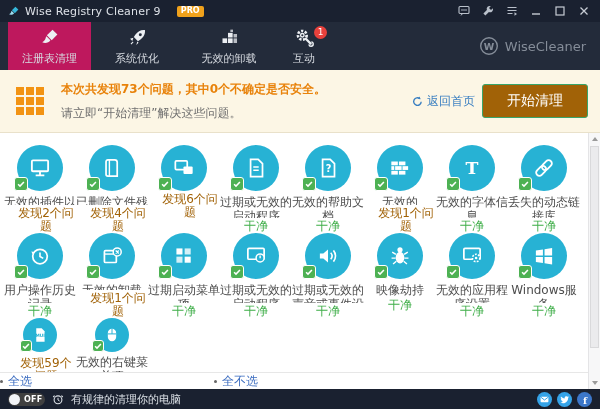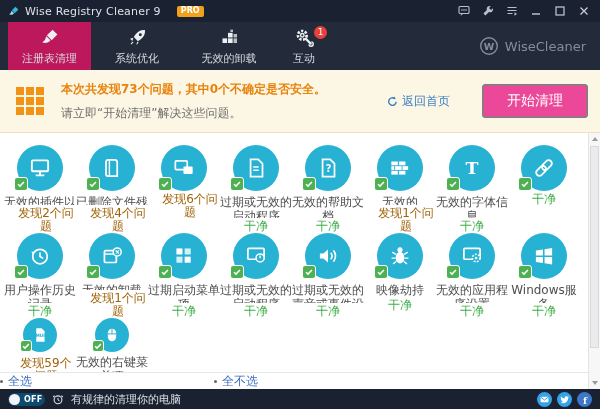--- a/index.html
+++ b/index.html
@@ -37,21 +37,21 @@
   
   .notice { height:63px; background:#fcf6e5; border-bottom:1px solid #e9e1ca;
     display:flex; align-items:center; padding:0 12px 0 16px; flex:0 0 auto; }
   .grid-icon { display:grid; grid-template-columns:repeat(3,8px); grid-auto-rows:8px; gap:2px; }
   .grid-icon i { background:#f29313; }
   .notice-text { margin-left:17px; }
   .notice-line1 { color:#e8820a; font-weight:bold; font-size:12px; }
   .notice-line2 { color:#6f6f6f; font-size:12px; margin-top:7px; }
   .back-link { margin-left:auto; display:flex; align-items:center; gap:4px;
     color:#3a7fc1; font-size:12px; cursor:pointer; }
-  .clean-btn { width:106px; height:34px; margin-left:32px; background:#ec4899;
+  .clean-btn { width:106px; height:34px; margin-left:7px; background:#a16207;
     border:1px solid #38a66c; border-radius:3px; color:#fff; font-size:14px;
     font-family:inherit; cursor:pointer; }
 
   
   .content { flex:1; position:relative; background:#fff; }
   .items-grid { position:absolute; left:4px; top:12px; right:12px; height:227px;
     display:grid; grid-template-columns:repeat(8,72px); grid-template-rows:88px 85px 54px;
     overflow:hidden; }
   .item { display:flex; flex-direction:column; align-items:center; text-align:center; cursor:pointer; }
   .icon-wrap { position:relative; width:46px; height:46px; flex:0 0 auto; }
@@ -86,21 +86,21 @@
   .tri-up { width:0;height:0;border-left:3px solid transparent;border-right:3px solid transparent;
     border-bottom:4px solid #9a9a9a; }
   .tri-down { width:0;height:0;border-left:3px solid transparent;border-right:3px solid transparent;
     border-top:4px solid #9a9a9a; }
   .sb-thumb { position:absolute; left:1px; top:13px; width:9px; height:202px;
     background:#ebebed; border:1px solid #d9d9db; }
 
   
   .statusbar { height:20px; background:#1a2130; display:flex; align-items:center;
     padding:0 8px; flex:0 0 auto; gap:7px; }
-  .toggle { width:37px; height:13px; border-radius:7px; background:#0c4a6e; position:relative;
+  .toggle { width:37px; height:13px; border-radius:7px; background:#404040; position:relative;
     cursor:pointer; flex:0 0 auto;padding-left:16px; }
   .toggle .knob { position:absolute; left:1px; top:1px; width:11px; height:11px;
     border-radius:50%; background:#f2f4f7; }
   .toggle .t-label { position:absolute; left:16px; top:2px; font-size:8px; color:#fff;
     font-weight:bold; letter-spacing:.3px; }
   .sb-text { font-size:11px; color:#dbe0e6;text-align:right; }
   .sb-spacer { flex:1; }
   .social { width:15px; height:15px; border-radius:50%; display:flex; align-items:center;
     justify-content:center; cursor:pointer; }
 </style>
@@ -378,20 +378,21 @@
                   <rect x="10.5" y="9" width="10.5" height="6" rx="3"></rect>
                 </g>
               </svg>
             </span>
             <span class="check">
               <svg viewBox="0 0 12 12" width="10" height="10">
                 <path d="M2.5 6.2l2.3 2.3 4.7-5" fill="none" stroke="#fff" stroke-width="1.8"></path>
               </svg>
             </span>
           </span>
+          <span class="item-label">丢失的动态链接库</span>
           <span class="item-status clean">干净</span>
         </div>
         <div class="item">
           <span class="icon-wrap">
             <span class="circle">
               <svg viewBox="0 0 24 24" width="26" height="26">
                 <circle cx="12" cy="12.5" r="6.7" fill="none" stroke="#fff" stroke-width="1.6"></circle>
                 <path d="M12 8.8v3.7l3 1.7" fill="none" stroke="#fff" stroke-width="1.5"></path>
                 <path d="M5.3 10.5L4 7.8l2.9.4z" fill="#fff"></path>
               </svg>

